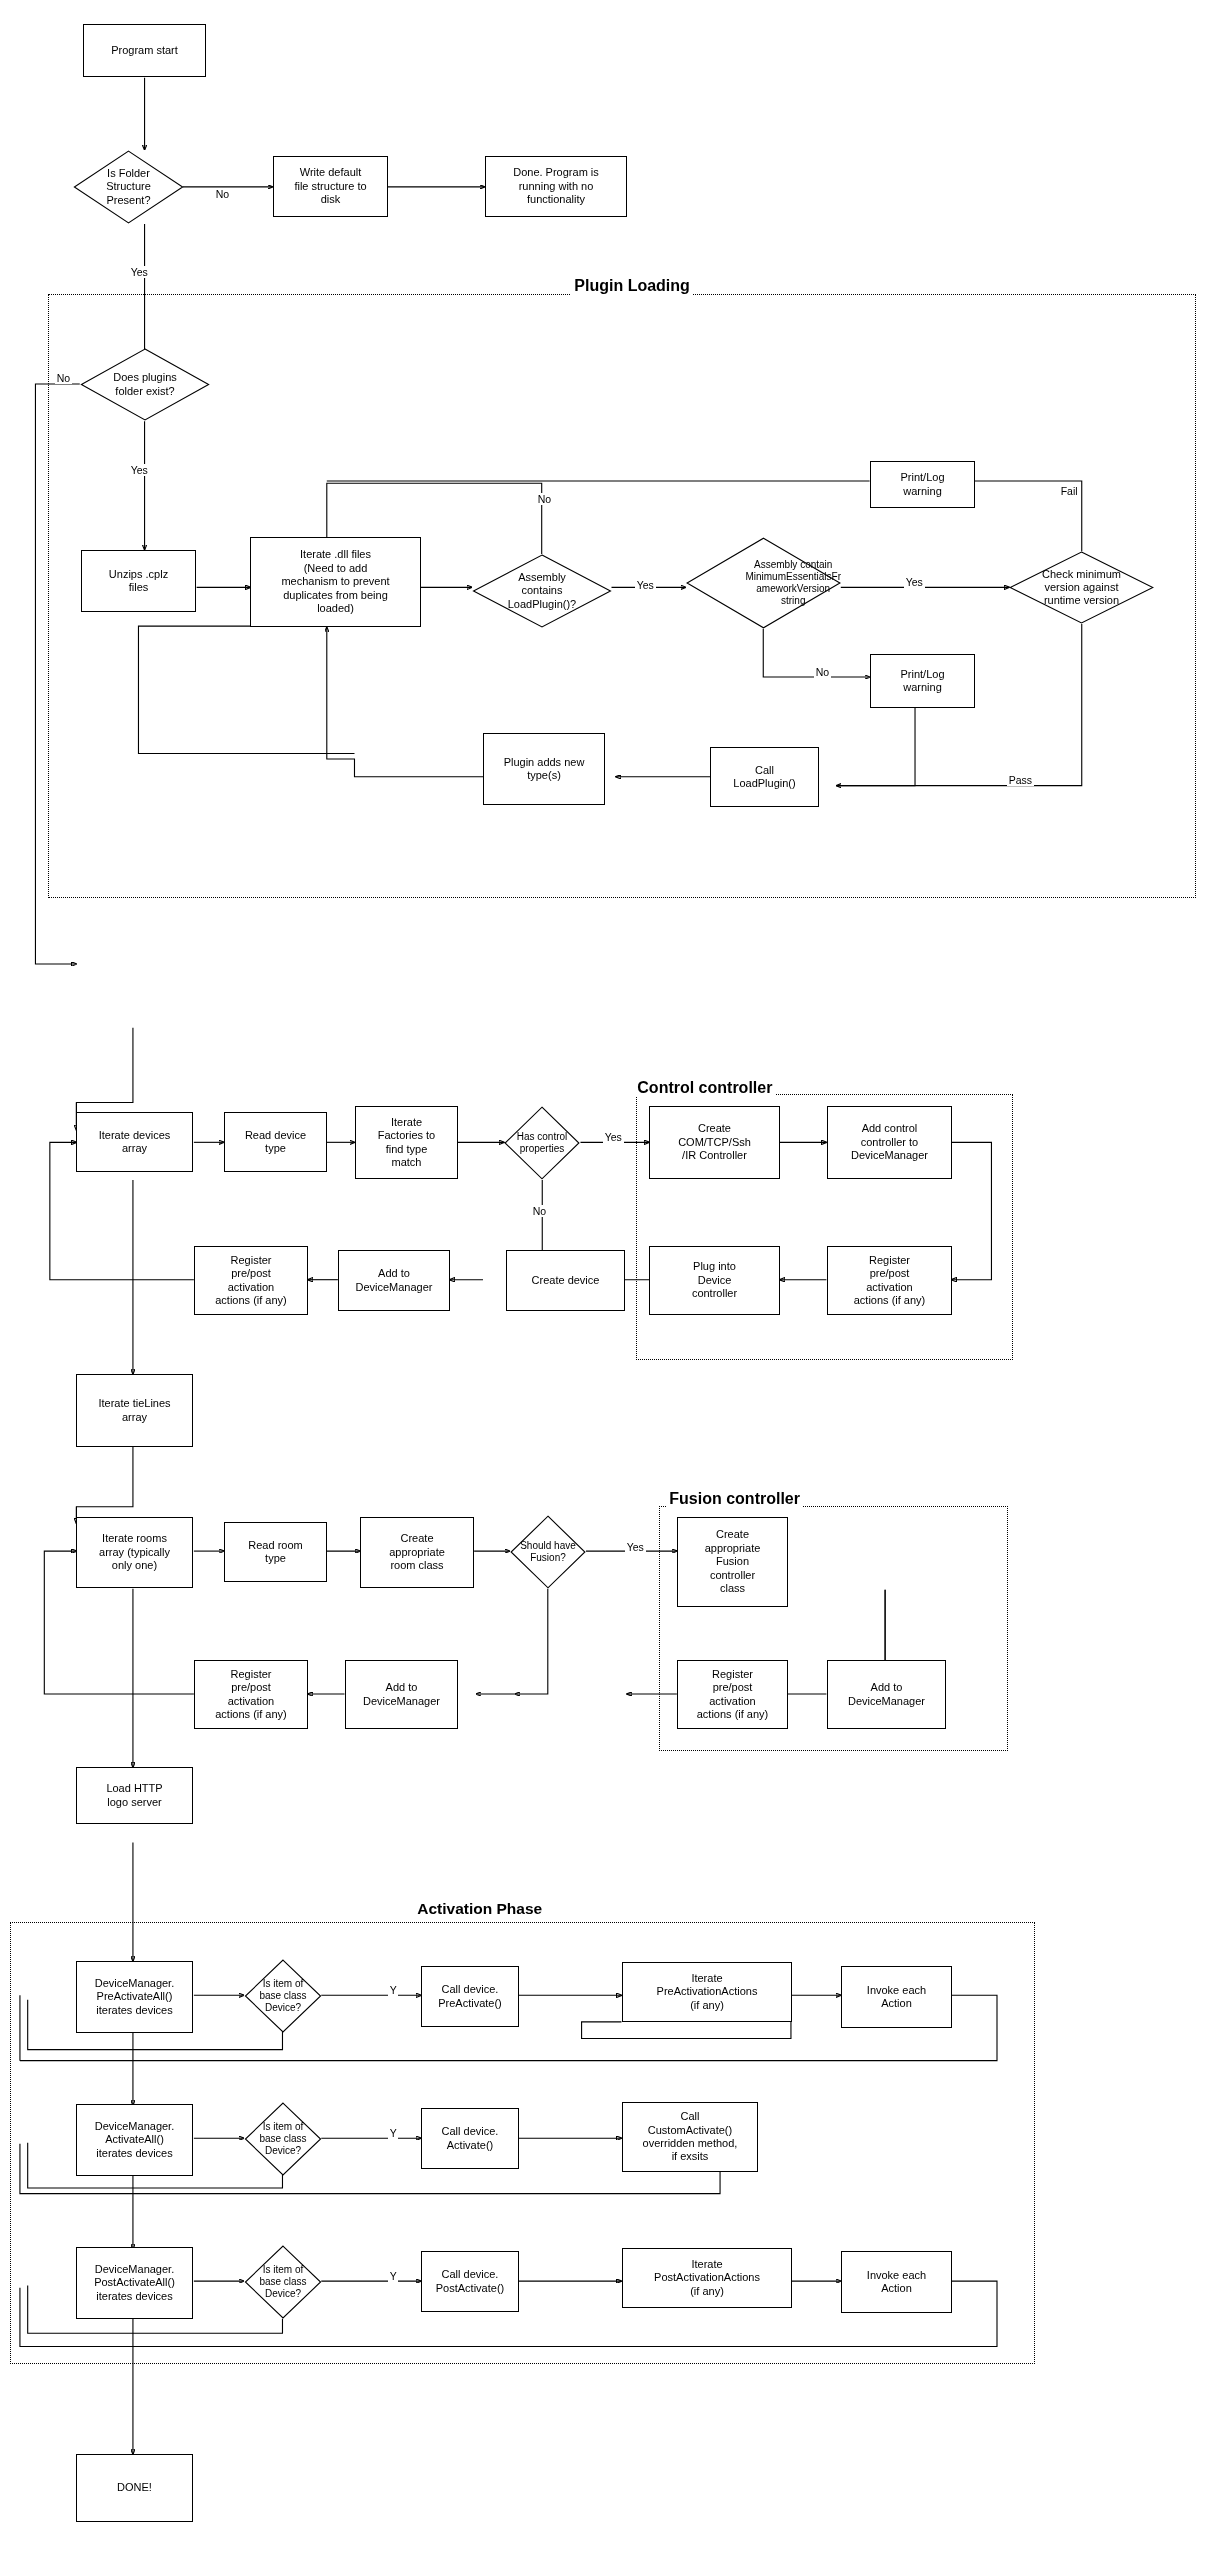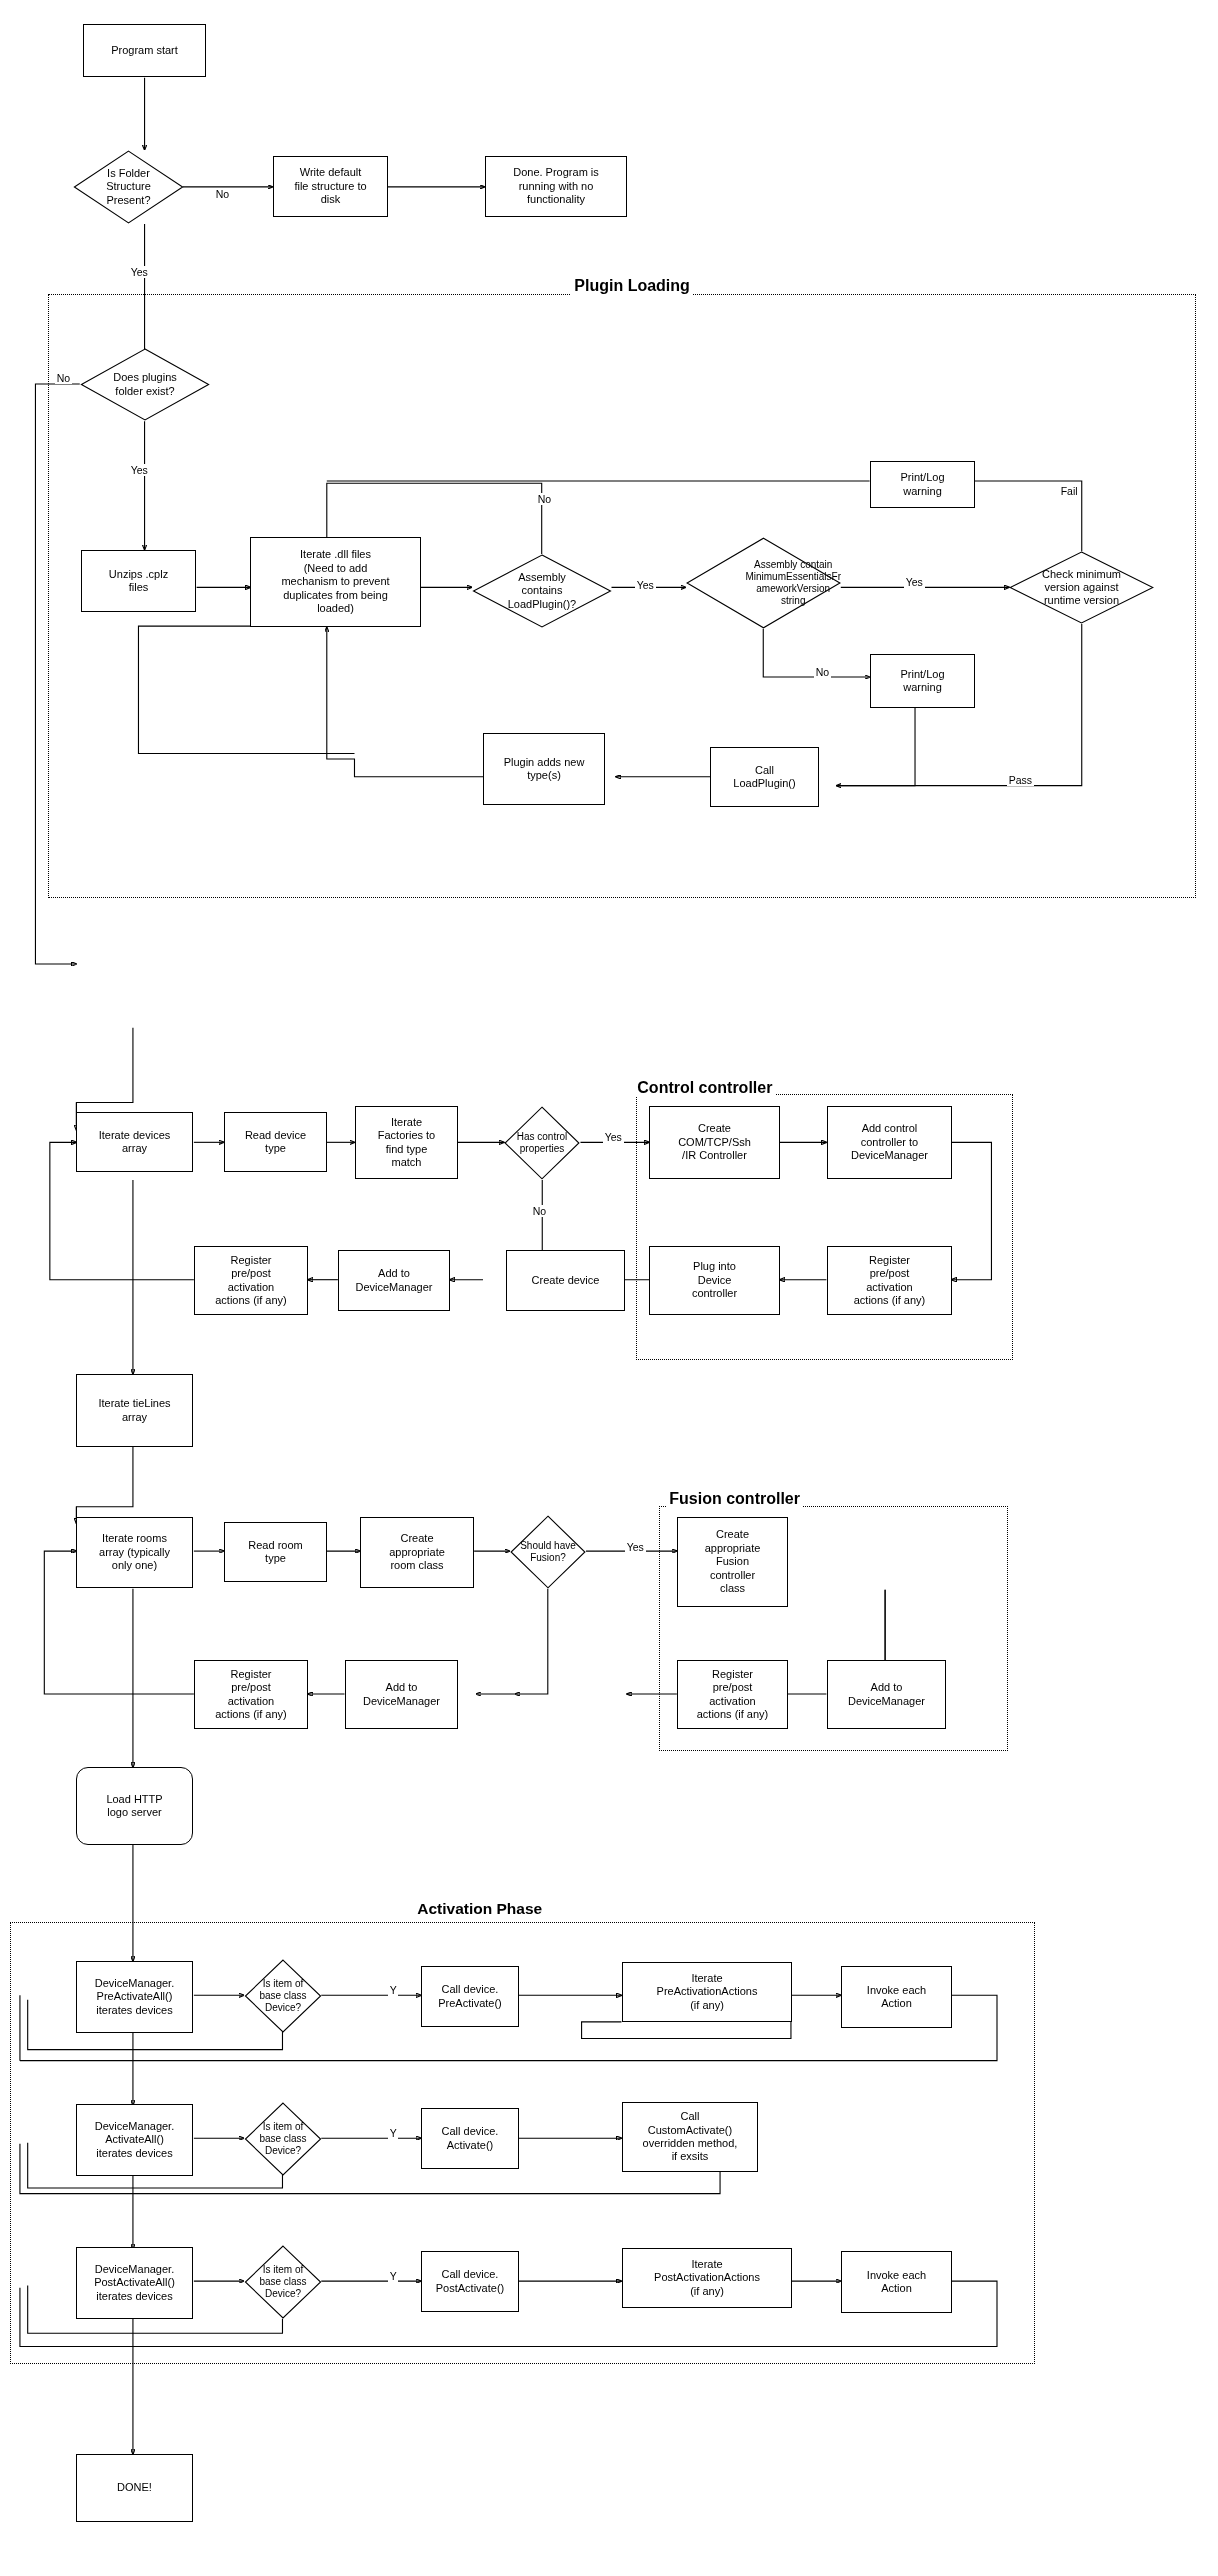--- a/index.html
+++ b/index.html
@@ -395,21 +395,21 @@
       <span>Add to
 DeviceManager</span>
     </div>
   <div class="node" style="left:194px;top:1660px;width:114px;height:69px;">
       <span>Register
 pre/post
 activation
 actions (if any)</span>
     </div>
 
-  <div class="node" style="left:76px;top:1767px;width:117px;height:78px;border-radius:12px;">
+  <div class="node" style="left:76px;top:1767px;width:117px;height:57px;">
       <span>Load HTTP
 logo server</span>
     </div>
 
   <div class="node" style="left:76px;top:1961px;width:117px;height:72px;">
       <span>DeviceManager.
 PreActivateAll()
 iterates devices</span>
     </div>
   <div class="dec" style="left:244px;top:1959px;width:78px;height:74px;">

